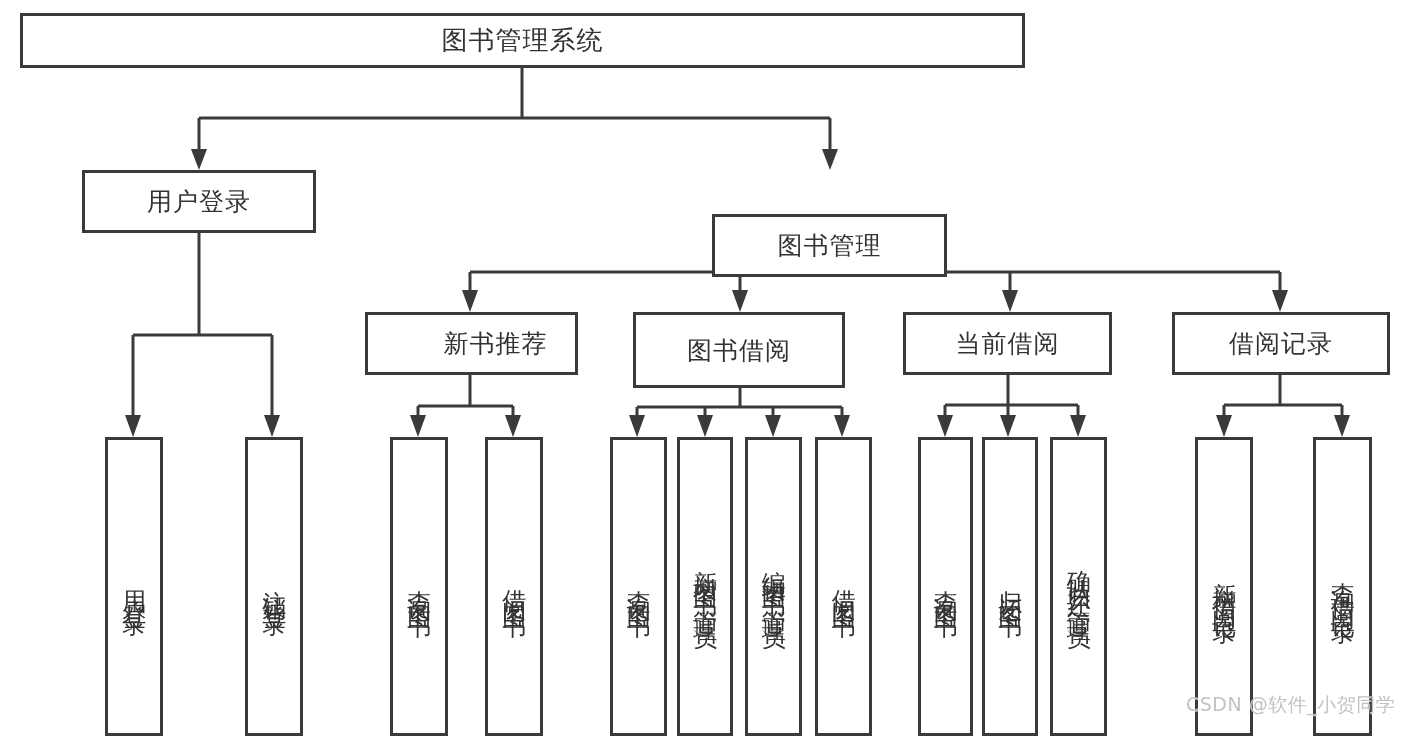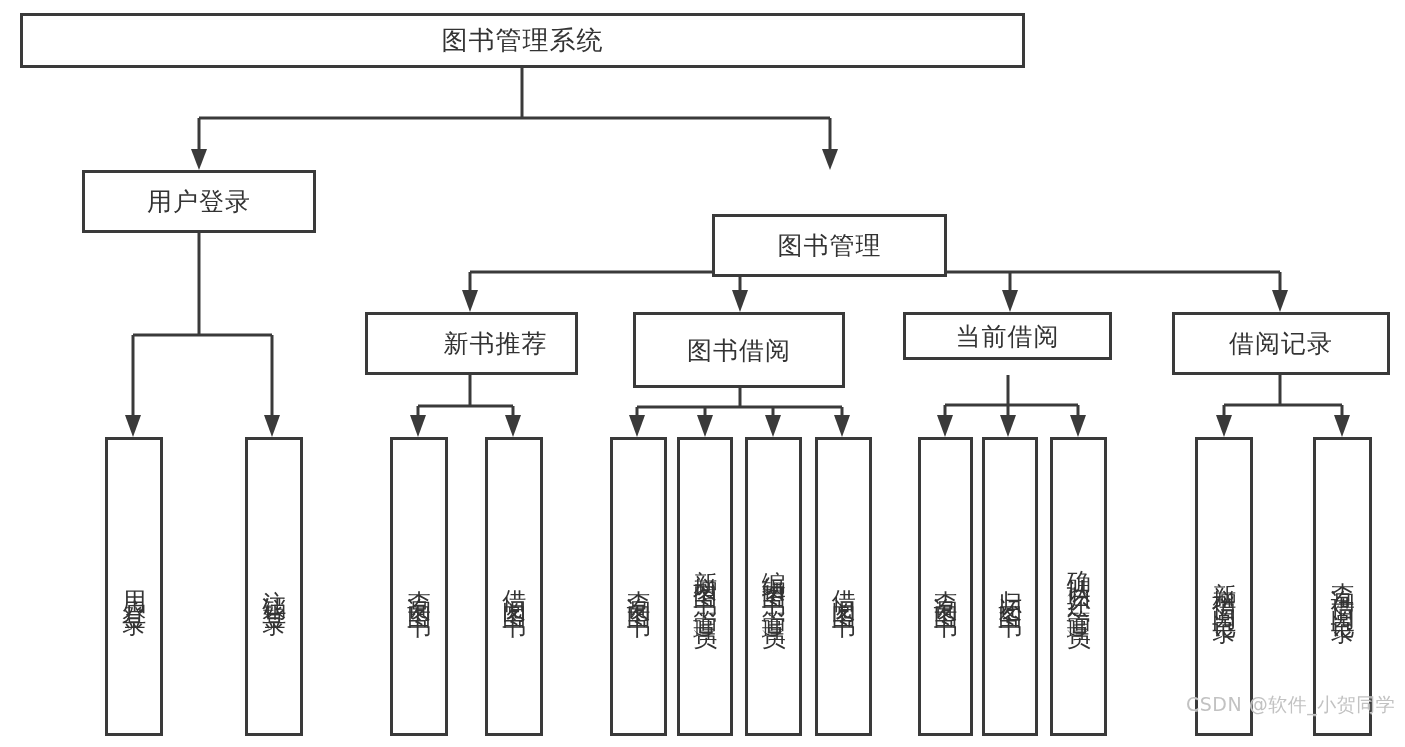--- a/index.html
+++ b/index.html
@@ -142,21 +142,21 @@
     </g>
   </svg>
 
   <div class="node root" style="left:20px;top:13px;width:1005px;height:55px;">图书管理系统</div>
 
   <div class="node" style="left:82px;top:170px;width:234px;height:63px;">用户登录</div>
   <div class="node" style="left:712px;top:170px;width:235px;height:63px;margin-top:44px;">图书管理</div>
 
   <div class="node" style="left:365px;top:312px;width:213px;height:63px;padding-left:48px;">新书推荐</div>
   <div class="node" style="left:633px;top:312px;width:212px;height:76px;">图书借阅</div>
-  <div class="node" style="left:903px;top:312px;width:209px;height:48px;text-align:center;">当前借阅</div>
+  <div class="node" style="left:903px;top:312px;width:209px;height:63px;text-align:center;">当前借阅</div>
   <div class="node" style="left:1172px;top:312px;width:218px;height:63px;">借阅记录</div>
 
   <div class="leaf" style="left:105px;top:437px;width:58px;height:299px;">
     <span>用户登录</span>
   </div>
   <div class="leaf" style="left:245px;top:437px;width:58px;height:299px;">
     <span>注销登录</span>
   </div>
 
   <div class="leaf" style="left:390px;top:437px;width:58px;height:299px;">

